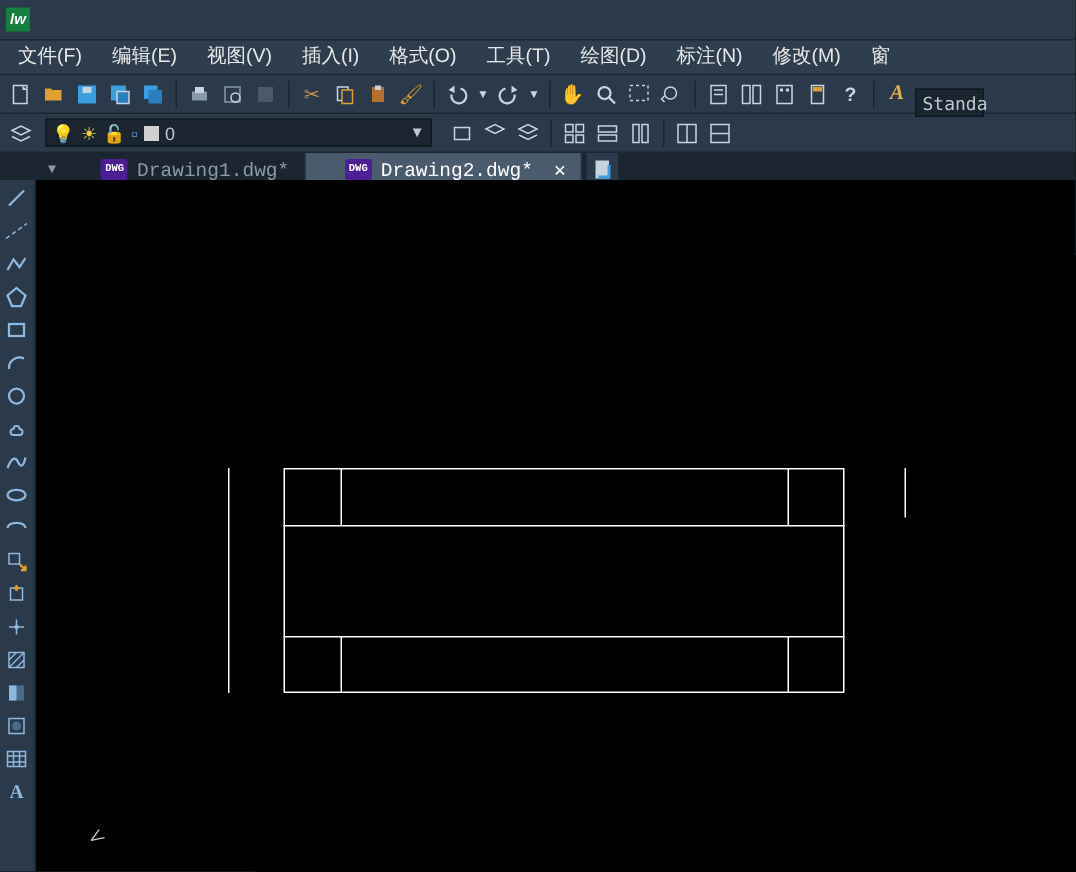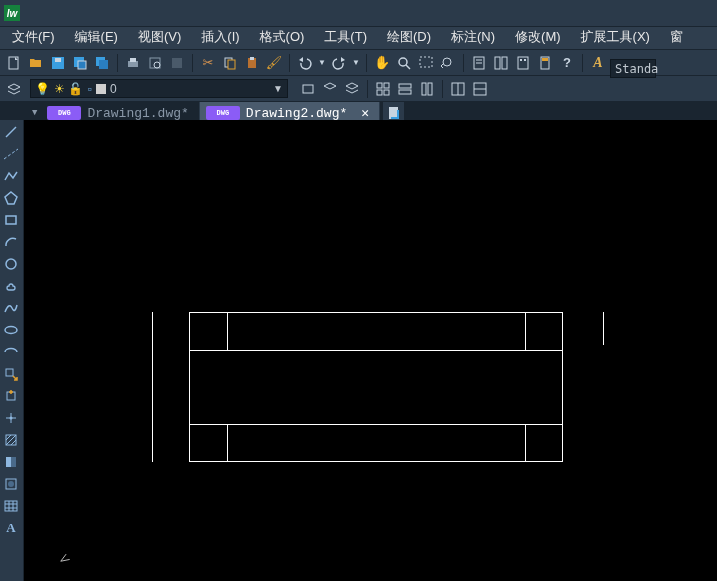--- a/index.html
+++ b/index.html
@@ -94,25 +94,25 @@
     gap: 6px;
     font-family: "Courier New", monospace;
     font-size: 13px;
     background: #1a2530;
     color: #8a98a8;
     cursor: pointer;
     border-right: 1px solid #2b3a4a;
   }
   .tab.active { background: #4a5b6d; color: #fff; }
   .tab .fileico {
-    width: 34px; height: 14px;
-    background: #8b5cf6;
+    width: 18px; height: 14px;
+    background: #4c1d95;
     border-radius: 2px;
     display: flex; align-items: center; justify-content: center;
-    font-size: 7px; color: #fff; font-weight: bold;
+    font-size: 7px; color: #fff; font-weight: bold; margin-left: 20px;
   }
   .tab .close { margin-left: 8px; font-size: 13px; }
   .tab .dd-arrow { font-size: 9px; color:#8a98a8; margin-right:4px; }
   .newtab {
     width: 22px;
     display:flex; align-items:center; justify-content:center;
     background:#2b3a4a; cursor:pointer; color:#c0c8d0;
     border-left: 1px solid #1a2530;
     margin-left: 2px;
   }
@@ -162,21 +162,20 @@
 <div class="menubar">
   <div class="mi">文件(F)</div>
   <div class="mi">编辑(E)</div>
   <div class="mi">视图(V)</div>
   <div class="mi">插入(I)</div>
   <div class="mi">格式(O)</div>
   <div class="mi">工具(T)</div>
   <div class="mi">绘图(D)</div>
   <div class="mi">标注(N)</div>
   <div class="mi">修改(M)</div>
-  <div class="mi">扩展工具(X)</div>
   <div class="mi">窗</div>
 </div>
 
 <div class="toolbar">
   <div class="tb-btn">
       <span class="ic">
         <svg viewBox="0 0 16 16">
           <rect x="3" y="2" width="9" height="12" fill="none" stroke="#c8d4e0" stroke-width="1"></rect>
           <path d="M9 2 L12 5 L9 5 Z" fill="#c8d4e0"></path>
         </svg>

